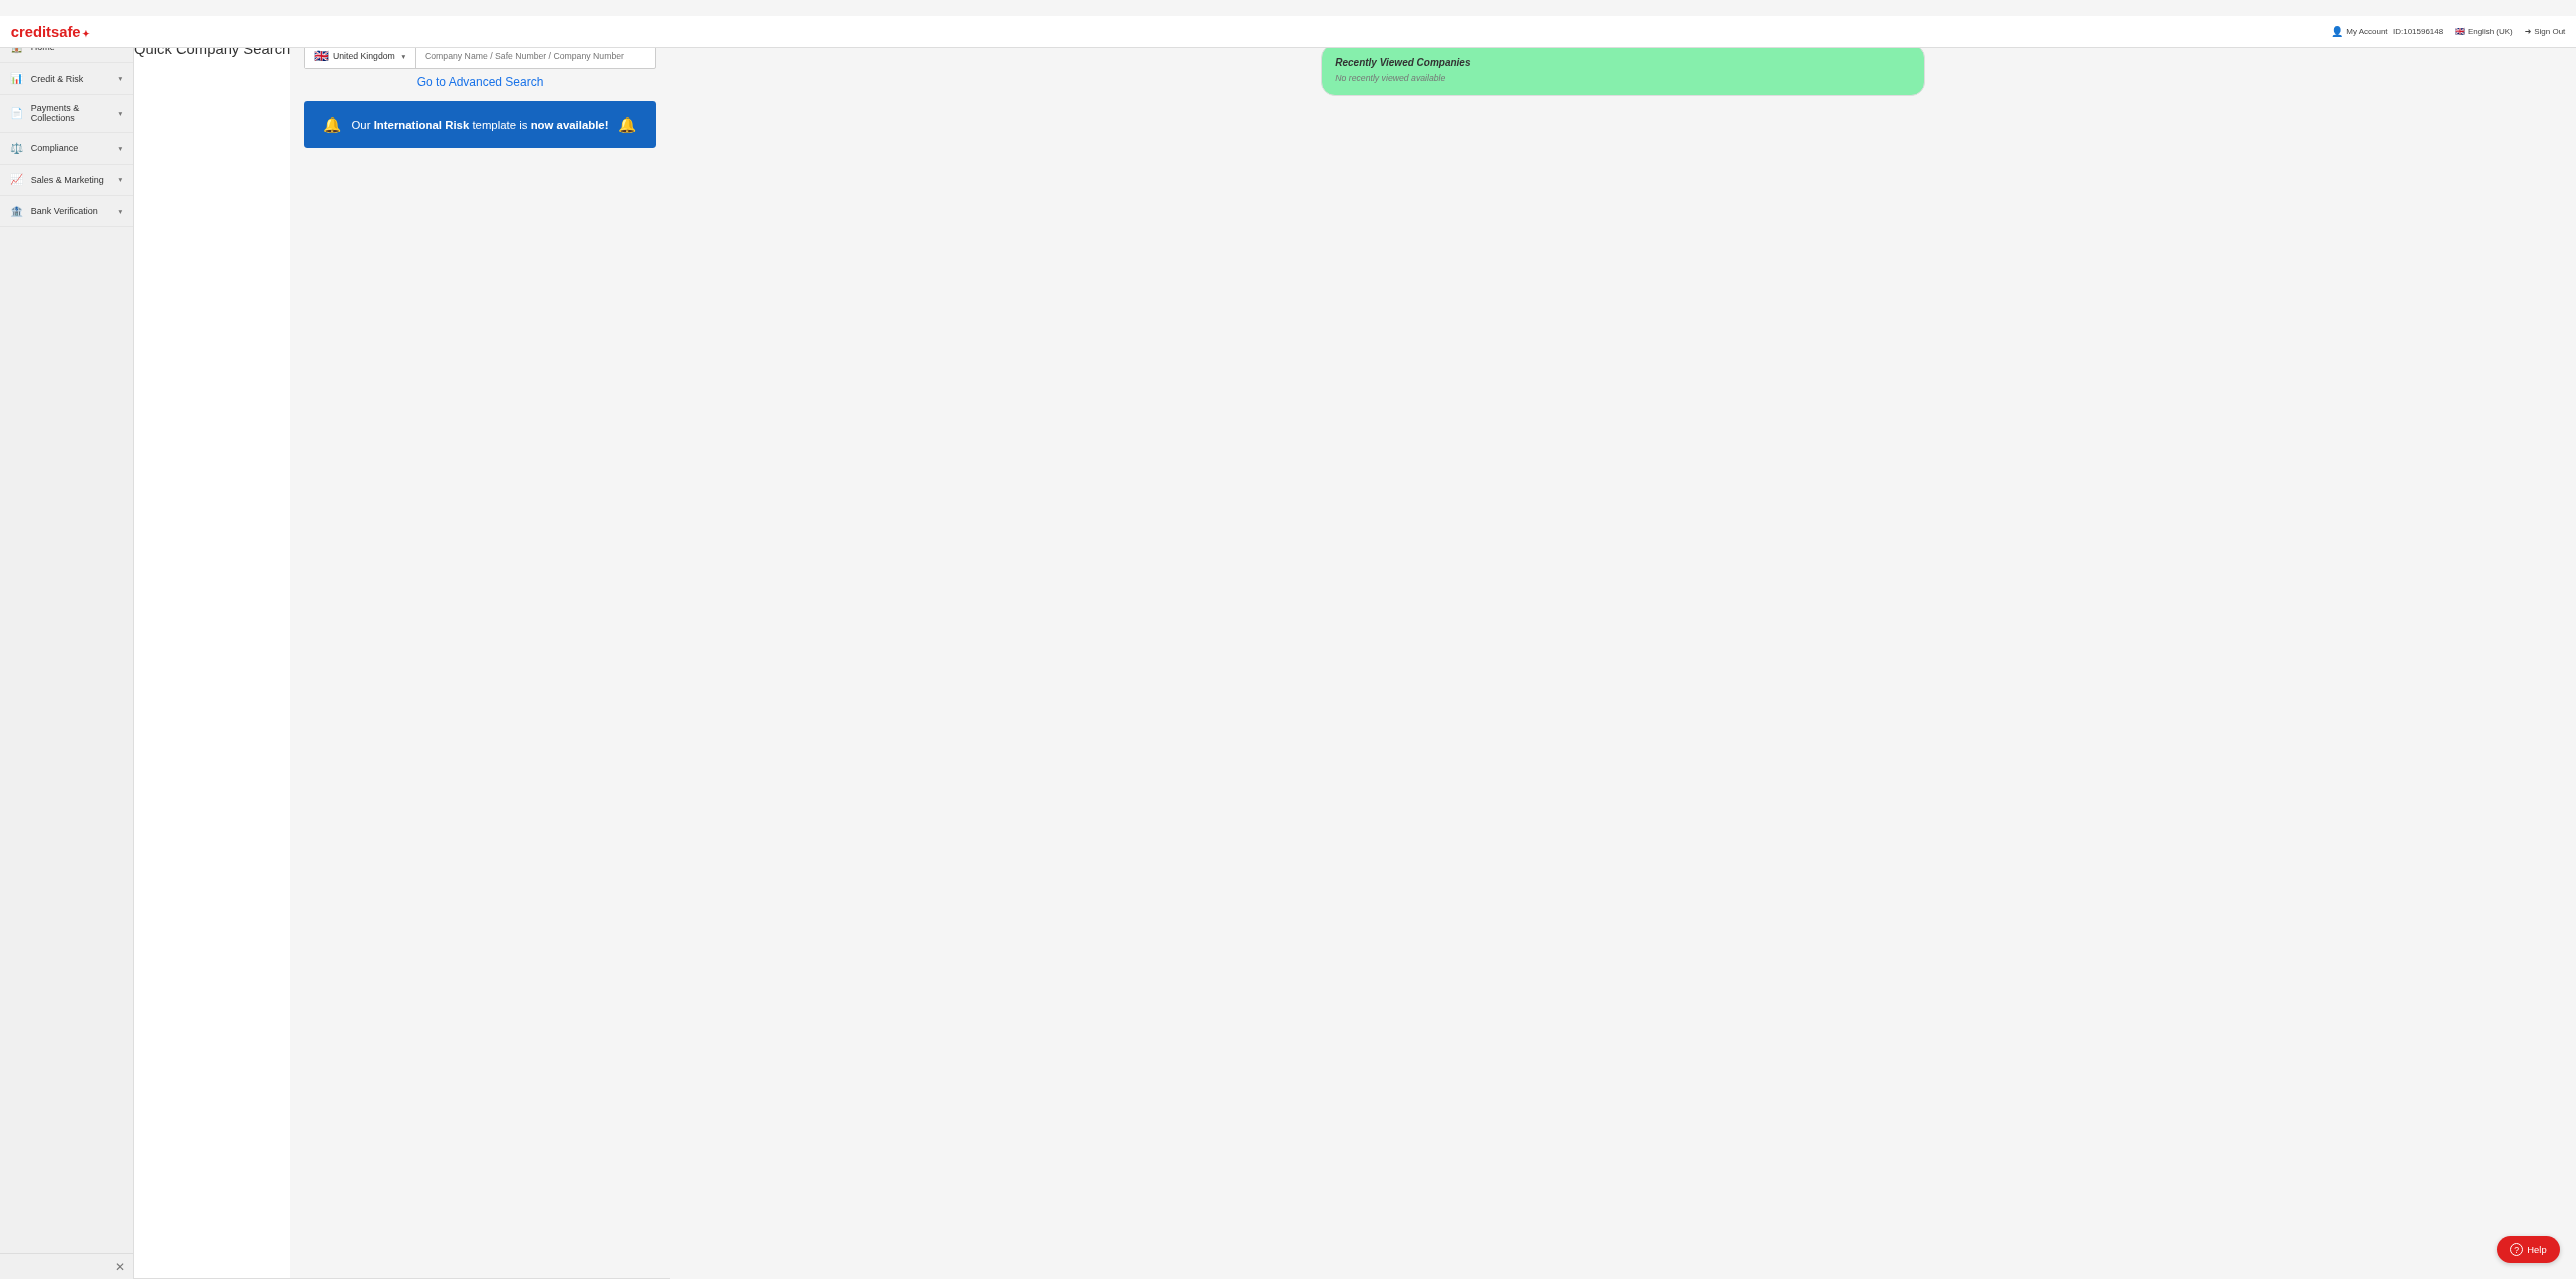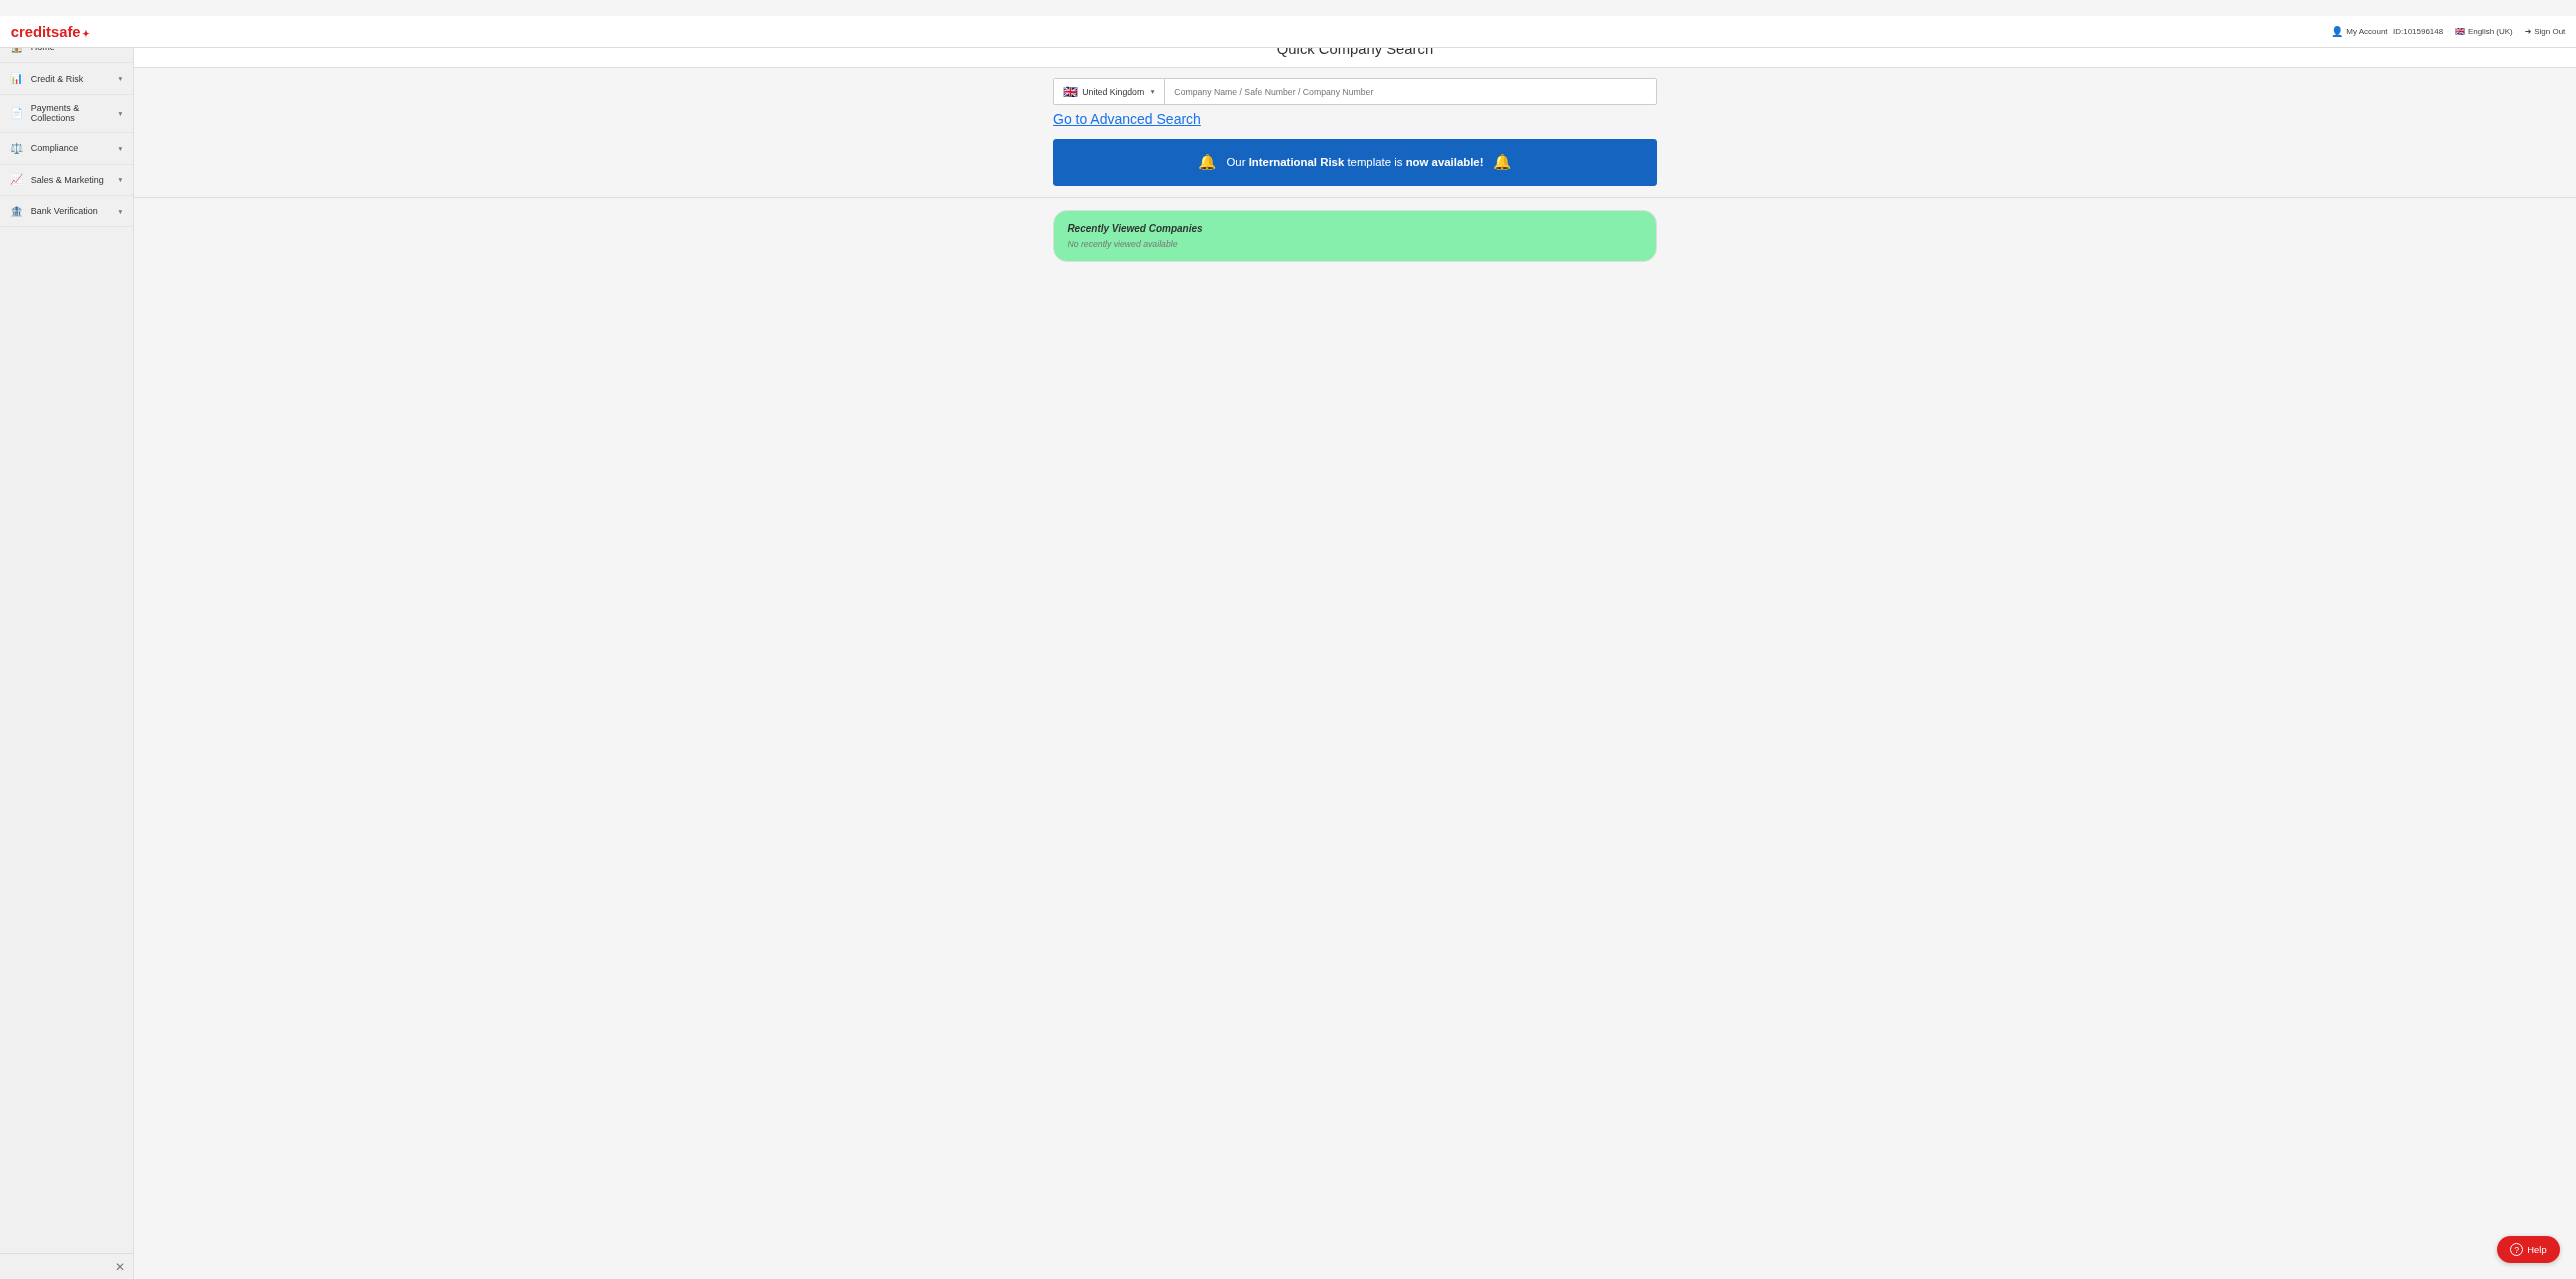--- a/index.html
+++ b/index.html
@@ -99,21 +99,21 @@
       color: #777;
       border-top: 0.7px solid #ddd;
       margin-top: auto;
     }
 
     
     .main-content {
       margin-left: 134px;
       flex: 1;
       display: flex;
-      flex-direction: column;
+      flex-direction: row;
       min-height: calc(100vh - 32px);
     }
     .page-header {
       background: #fff;
       border-bottom: 0.7px solid #ddd;
       padding: 9.4px 0;
       text-align: center;
     }
     .page-title {
       font-size: 14.8px;
@@ -158,24 +158,24 @@
       flex: 1;
       border: none;
       outline: none;
       padding: 6px 9.4px;
       font-size: 8.7px;
       color: #555;
       background: transparent;
     }
     .advanced-search-link {
       display: block;
+      text-align: center;
       margin: 5.4px auto 8px;
       color: #1a73e8;
-      font-size: 14px;
-      text-decoration: underline;
+      font-size: 12px;
       cursor: pointer;
       max-width: 604px;
     }
     .search-buttons {
       display: flex;
       justify-content: center;
       gap: 0;
       max-width: 604px;
       margin: 0 auto;
     }

